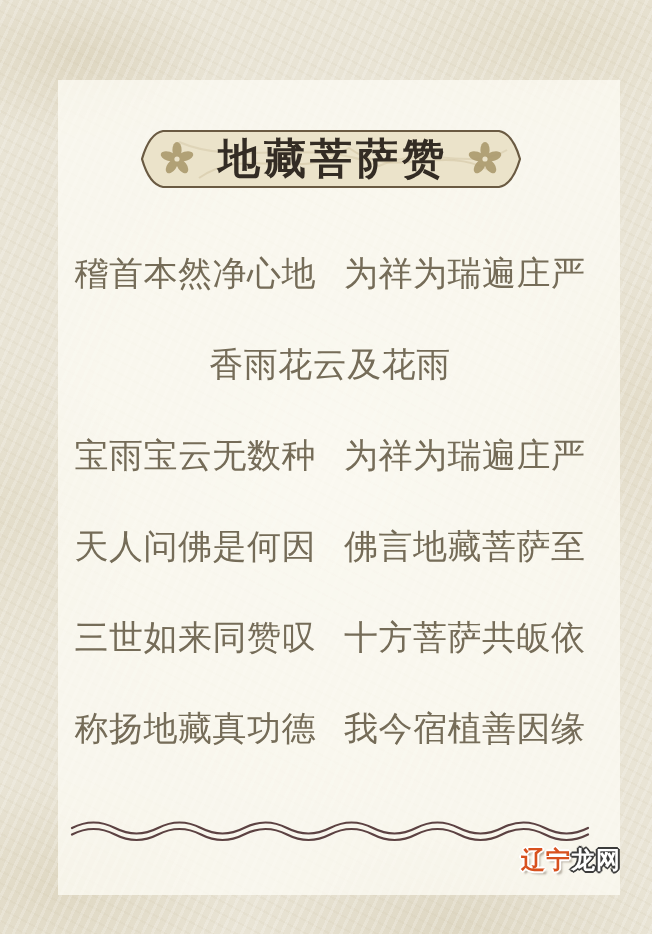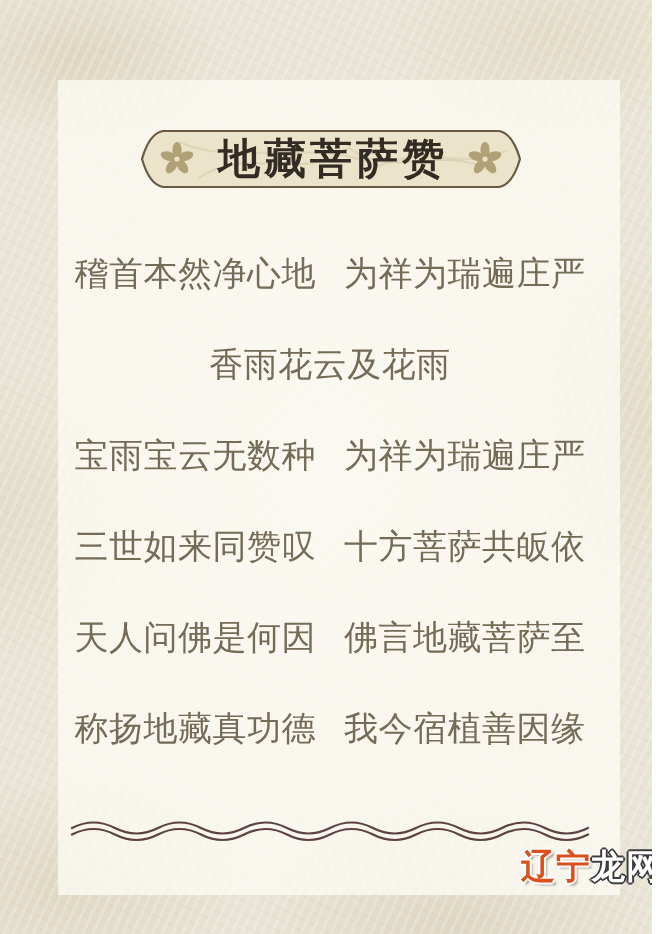--- a/index.html
+++ b/index.html
@@ -77,21 +77,21 @@
   .wavy {
     position: absolute;
     left: 70px;
     top: 817px;
   }
 
   .watermark {
     position: absolute;
     left: 521px;
     top: 844px;
-    font-size: 34px;
+    font-size: 24px;
     font-weight: bold;
     letter-spacing: 1px;
     white-space: nowrap;
   }
   .wm-part1 {
     color: #d8511f;
     text-shadow:
       -2px 0 0 #fff, 2px 0 0 #fff, 0 -2px 0 #fff, 0 2px 0 #fff,
       -1px -1px 0 #fff, 1px 1px 0 #fff, -1px 1px 0 #fff, 1px -1px 0 #fff,
       3px 3px 2px rgba(60,40,20,0.35);
@@ -141,26 +141,26 @@
       <span>为祥为瑞遍庄严</span>
     </div>
     <div class="verse-line">
       <span>香雨花云及花雨</span>
     </div>
     <div class="verse-line">
       <span>宝雨宝云无数种</span>
       <span>为祥为瑞遍庄严</span>
     </div>
     <div class="verse-line">
+      <span>天人问佛是何因</span>
+      <span>佛言地藏菩萨至</span>
+    </div>
+    <div class="verse-line">
       <span>三世如来同赞叹</span>
       <span>十方菩萨共皈依</span>
-    </div>
-    <div class="verse-line">
-      <span>天人问佛是何因</span>
-      <span>佛言地藏菩萨至</span>
     </div>
     <div class="verse-line">
       <span>称扬地藏真功德</span>
       <span>我今宿植善因缘</span>
     </div>
   </div>
 
   <svg class="wavy" width="522" height="30" viewBox="0 0 522 30">
     <g fill="none" stroke="#5c4242" stroke-width="2.2" stroke-linecap="round">
       <path d="M2 11 Q23.5 0 45 11 T88 11 T131 11 T174 11 T217 11 T260 11 T303 11 T346 11 T389 11 T432 11 T475 11 T518 11"></path>

